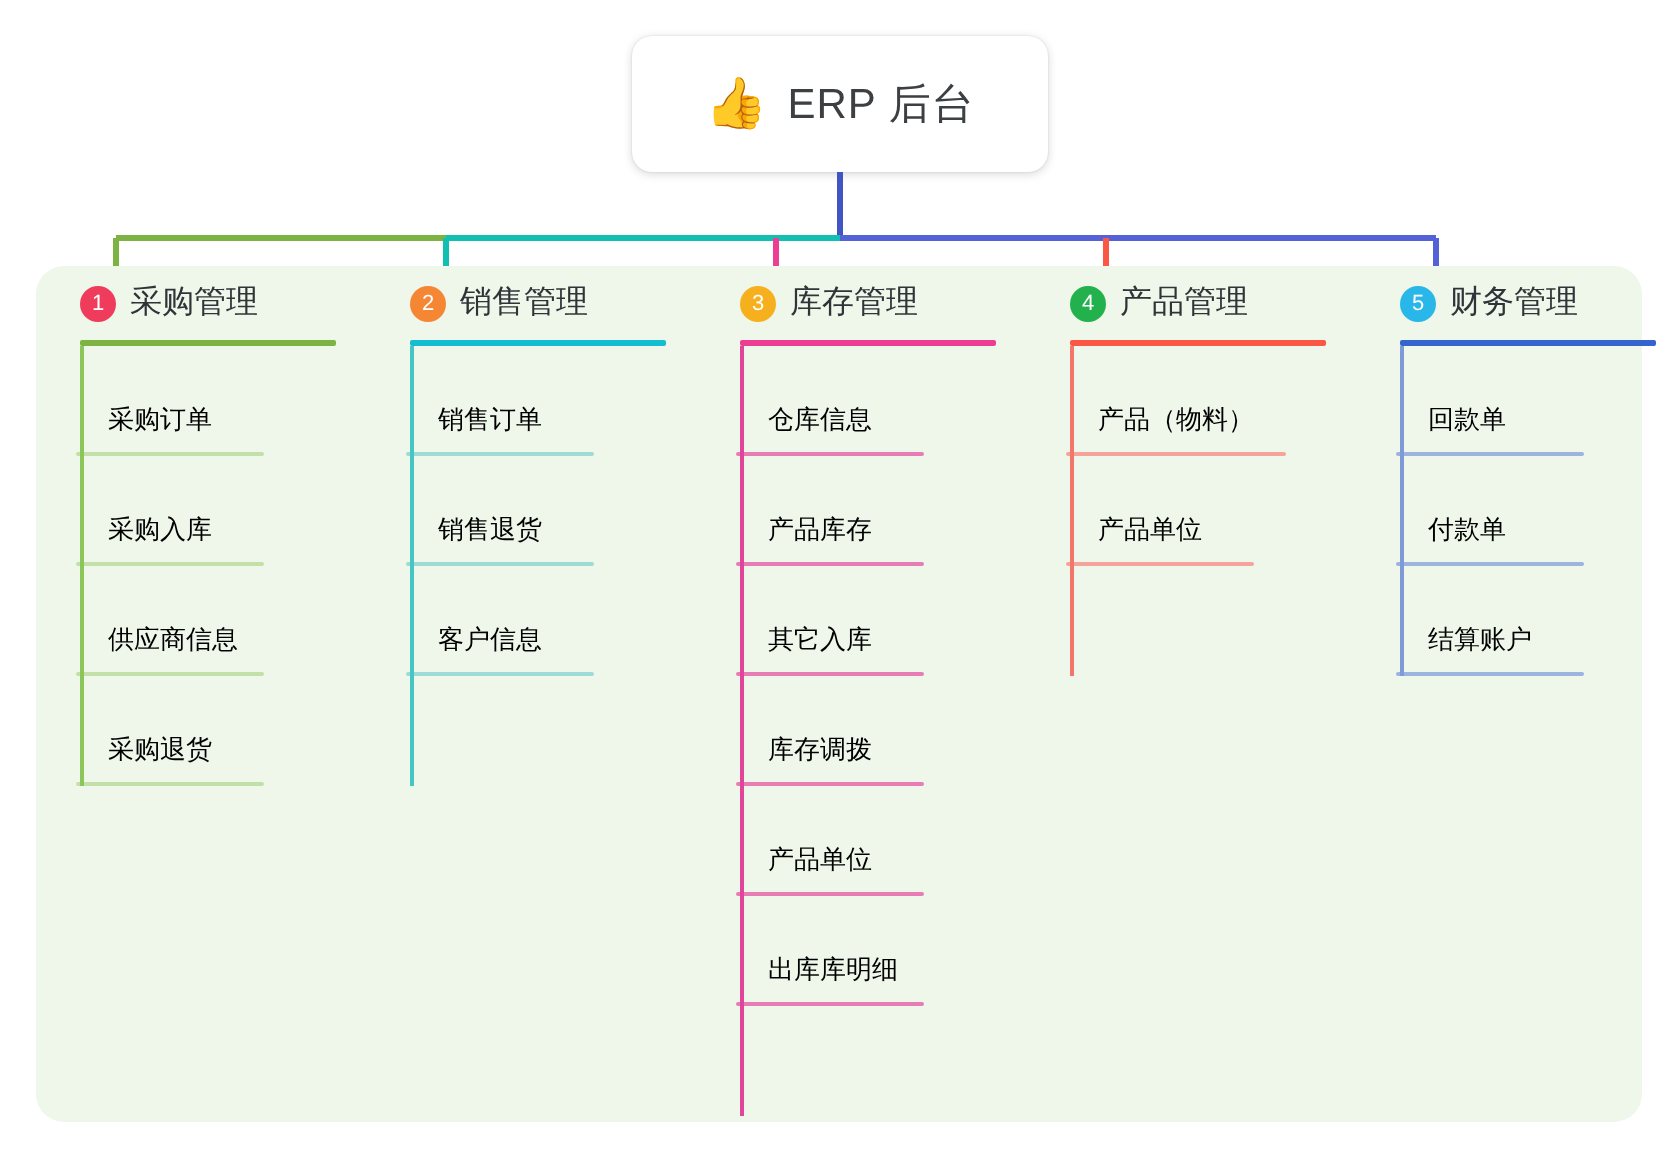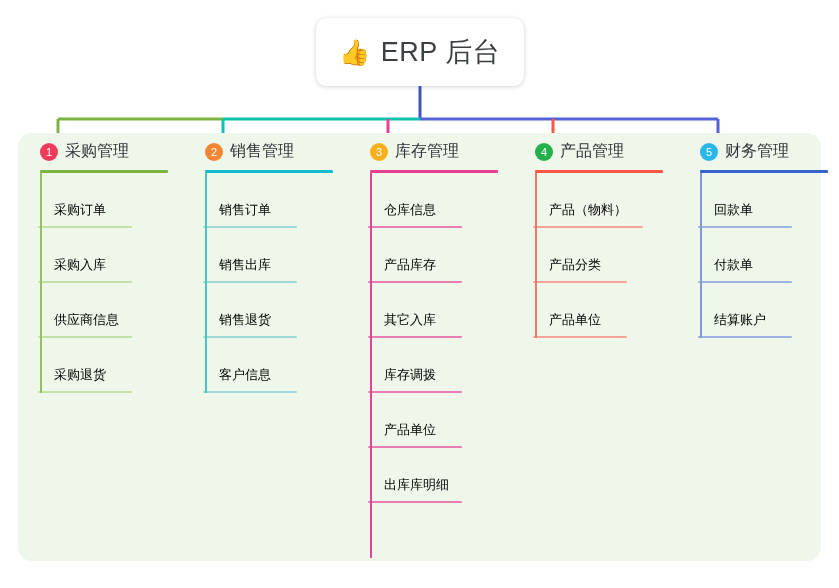--- a/index.html
+++ b/index.html
@@ -31,21 +31,21 @@
     justify-content: center;
     gap: 10px;
     box-sizing: border-box;
   }
   #root-emoji {
     font-size: 25px;
     line-height: 1;
     display: inline-block;
   }
   #root-title {
-    font-size: 27px;
+    font-size: 21px;
     color: #3c4043;
     letter-spacing: 0.5px;
     white-space: nowrap;
   }
 
   
   #connectors {
     position: absolute;
     left: 0;
     top: 0;
@@ -205,24 +205,20 @@
         <span class="badge" style="background: rgb(245, 134, 52);">2</span>
         <span class="col-title">销售管理</span>
       </div>
       <div class="head-rule" style="background: rgb(21, 189, 208);"></div>
       <ul class="leaf-list">
         <li class="leaf">
           <span class="leaf-label">销售订单</span>
           <div class="leaf-rule" style="background: rgb(159, 219, 214);"></div>
         </li>
         <li class="leaf">
-          <span class="leaf-label">销售出库</span>
-          <div class="leaf-rule" style="background: rgb(159, 219, 214);"></div>
-        </li>
-        <li class="leaf">
           <span class="leaf-label">销售退货</span>
           <div class="leaf-rule" style="background: rgb(159, 219, 214);"></div>
         </li>
         <li class="leaf">
           <span class="leaf-label">客户信息</span>
           <div class="leaf-rule" style="background: rgb(159, 219, 214);"></div>
         </li>
       </ul>
       <div class="rail" style="background: rgb(70, 198, 194); height: 220px;"></div>
     </div>
@@ -265,24 +261,20 @@
         <span class="badge" style="background: rgb(34, 177, 76);">4</span>
         <span class="col-title">产品管理</span>
       </div>
       <div class="head-rule" style="background: rgb(251, 87, 69);"></div>
       <ul class="leaf-list">
         <li class="leaf wide">
           <span class="leaf-label">产品（物料）</span>
           <div class="leaf-rule" style="background: rgb(246, 164, 155);"></div>
         </li>
         <li class="leaf">
-          <span class="leaf-label">产品分类</span>
-          <div class="leaf-rule" style="background: rgb(246, 164, 155);"></div>
-        </li>
-        <li class="leaf">
           <span class="leaf-label">产品单位</span>
           <div class="leaf-rule" style="background: rgb(246, 164, 155);"></div>
         </li>
       </ul>
       <div class="rail" style="background: rgb(242, 118, 106); height: 165px;"></div>
     </div>
     <div class="column">
       <div class="col-head">
         <span class="badge" style="background: rgb(41, 182, 232);">5</span>
         <span class="col-title">财务管理</span>

